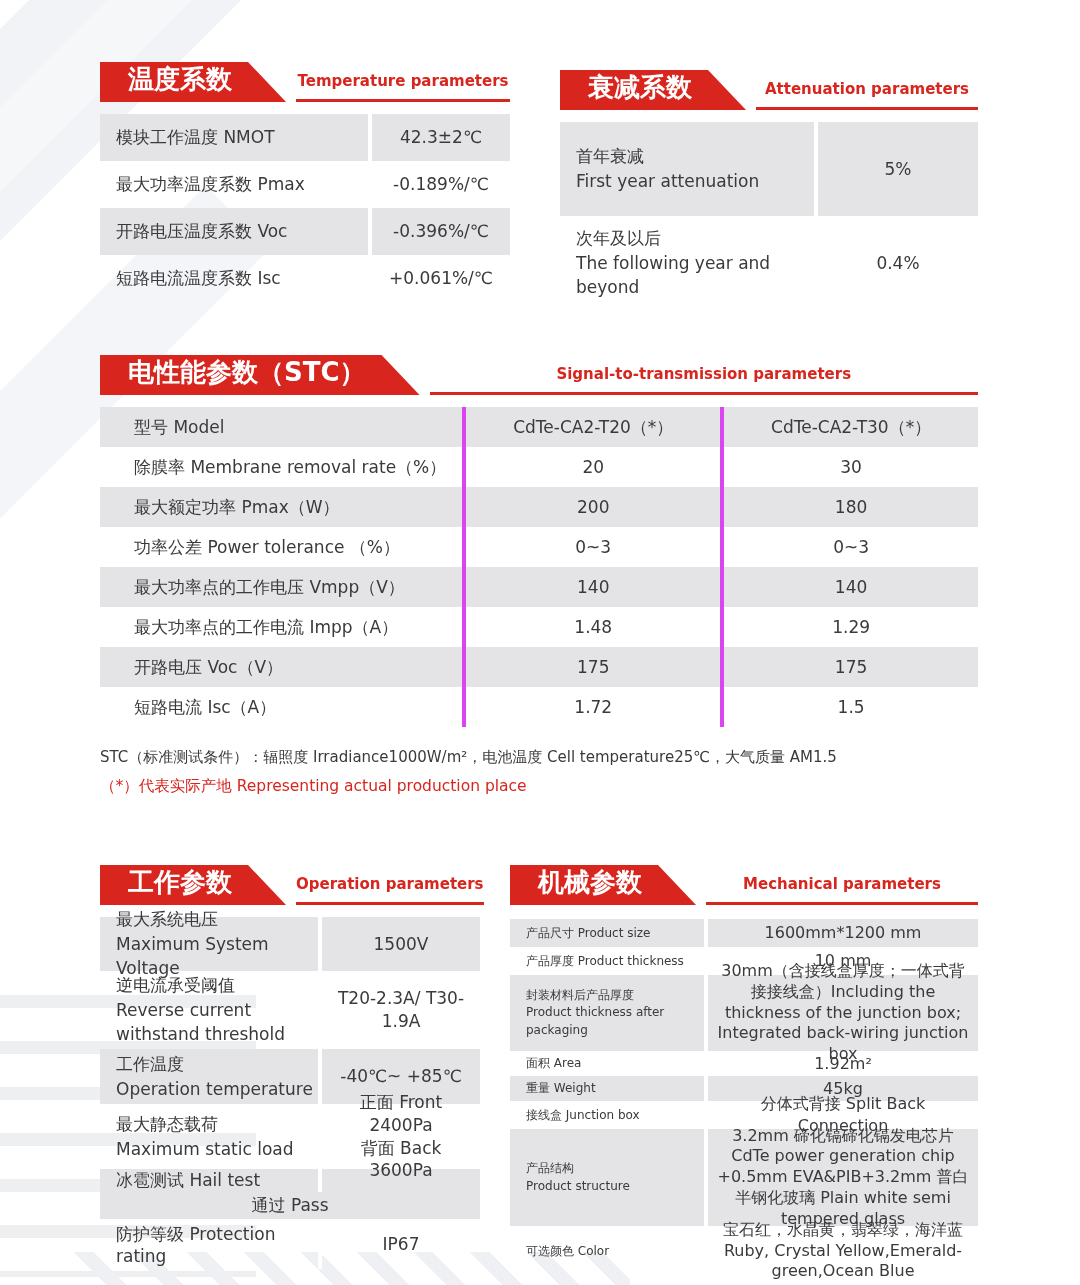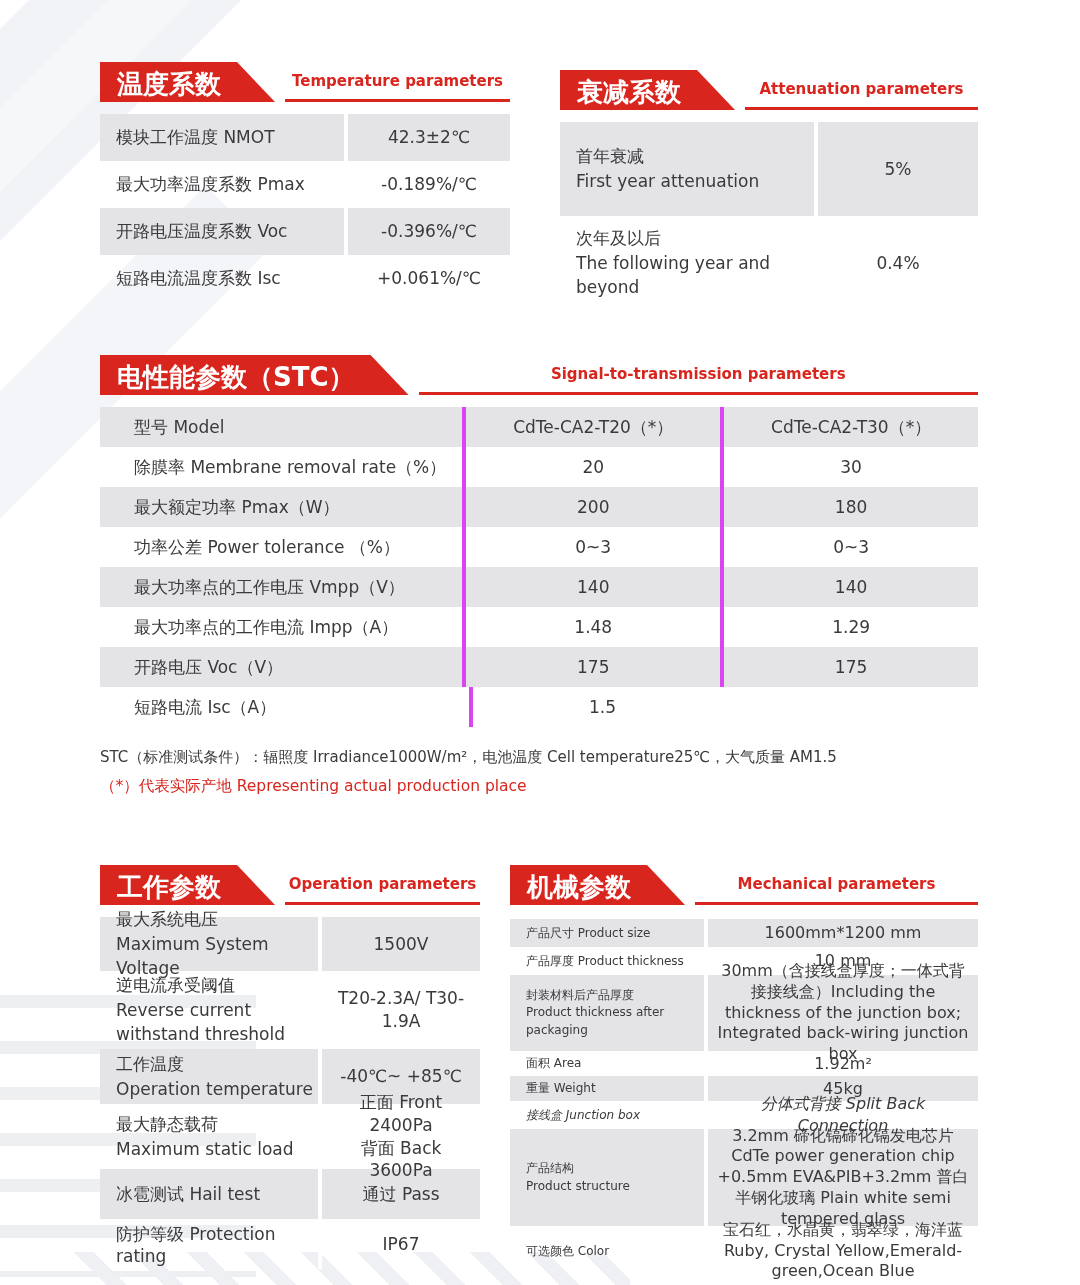--- a/index.html
+++ b/index.html
@@ -15,66 +15,66 @@
   .deco-band3 { left:-360px; top:420px; width:700px; height:90px;  background:#f4f5f8; transform:rotate(-45deg); }
   .deco-stripes { left:0; top:995px; width:256px; height:282px;
     background:repeating-linear-gradient(180deg,#edeff1 0 13px,#ffffff 13px 46px); }
   .deco-hatch { left:70px; top:1252px; width:560px; height:33px;
     background:repeating-linear-gradient(45deg,transparent 0 26px,#eef0f3 26px 40px); }
   
   .sec { position:absolute; }
   .banner { display:flex; align-items:stretch; height:40px; }
   .banner-red {
     background:var(--red); color:#fff; font-weight:bold; font-size:26px;
-    display:flex; align-items:flex-end; padding:0 54px 0 17px; white-space:nowrap;
+    display:flex; align-items:flex-start; padding:0 54px 0 28px; white-space:nowrap;
     clip-path:polygon(0 0, calc(100% - 38px) 0, 100% 100%, 0 100%);
   }
   .banner-en {
     flex:1; margin-left:10px; border-bottom:3px solid var(--red);
     color:var(--red); font-weight:bold; font-size:15px;
     display:flex; align-items:center; justify-content:center; white-space:nowrap;
   }
   
   .tbl { margin-top:12px; }
   .row { display:flex; align-items:stretch; }
   .row.gray { background:var(--gray); }
   .lbl { display:flex; flex-direction:column; justify-content:center; padding-left:16px; font-size:17px; border-right:4px solid #fff; }
   .lbl .zh, .lbl .en { line-height:1.45; }
   .val { flex:1; display:flex; flex-direction:column; align-items:center; justify-content:center; font-size:17px; text-align:center; line-height:1.35; padding:2px 6px; }
   
   #sec-temp { left:100px; top:62px; width:410px; --lblw:248px; }
   #sec-temp .row { height:47px; }
-  #sec-temp .lbl { width:248px; }
+  #sec-temp .lbl { width:272px; }
   
   #sec-att { left:560px; top:70px; width:418px; }
   #sec-att .row { height:94px; }
   #sec-att .lbl { width:258px; }
   
   #sec-stc { left:100px; top:355px; width:878px; }
   #sec-stc .row { height:40px;padding-left:18px; }
   #sec-stc .c1 { width:351px; display:flex; align-items:center; padding-left:16px; font-size:17px; }
   #sec-stc .c2, #sec-stc .c3 { width:263px; display:flex; align-items:center; justify-content:center; font-size:17px; border-left:4px solid #d946ef; }
   .notes { position:absolute; left:100px; top:743px; width:900px; }
   .note1 { font-size:15px; color:#3a3a3c; line-height:1.9; }
   .note2 { font-size:15.5px; color:var(--red); line-height:1.9; }
   
   #sec-op { left:100px; top:865px; width:380px; }
   #sec-op .lbl { width:222px; }
   #sec-op .r1 { height:54px; } #sec-op .r2 { height:78px; }
   #sec-op .r3 { height:55px; } #sec-op .r4 { height:65px; }
-  #sec-op .r5 { height:50px; } #sec-op .r6 { height:50px; }
+  #sec-op .r5 { height:50px;flex-direction:column; } #sec-op .r6 { height:50px; }
   
   #sec-mech { left:510px; top:865px; width:468px; }
   #sec-mech .tbl { margin-top:14px; }
   #sec-mech .lbl { width:198px; font-size:12px; }
   #sec-mech .val { font-size:16px; }
   #sec-mech .val.small { font-size:16px; line-height:1.3; }
   #sec-mech .r1 { height:28px; } #sec-mech .r2 { height:28px; }
   #sec-mech .r3 { height:76px; } #sec-mech .r4 { height:25px; }
-  #sec-mech .r5 { height:25px; } #sec-mech .r6 { height:28px;font-style:italic; }
+  #sec-mech .r5 { height:25px; } #sec-mech .r6 { height:28px; }
   #sec-mech .r7 { height:97px; } #sec-mech .r8 { height:50px; }
   :root { }
   #page { --red:#d8251d; --gray:#e4e4e6; }
 </style>
 </head>
 <body>
 
 <div id="page">
 
   <div class="deco deco-band1"></div>
@@ -173,20 +173,21 @@
         <div class="c2">1.48</div>
         <div class="c3">1.29</div>
       </div>
       <div class="row gray">
         <div class="c1">开路电压 Voc（V）</div>
         <div class="c2">175</div>
         <div class="c3">175</div>
       </div>
       <div class="row">
         <div class="c1">短路电流 Isc（A）</div>
+        <div class="c2">1.72</div>
         <div class="c3">1.5</div>
       </div>
     </div>
   </div>
 
   <div class="notes">
     <div class="note1">STC（标准测试条件）：辐照度 Irradiance1000W/m²，电池温度 Cell temperature25℃，大气质量 AM1.5</div>
     <div class="note2">（*）代表实际产地 Representing actual production place</div>
   </div>
 

